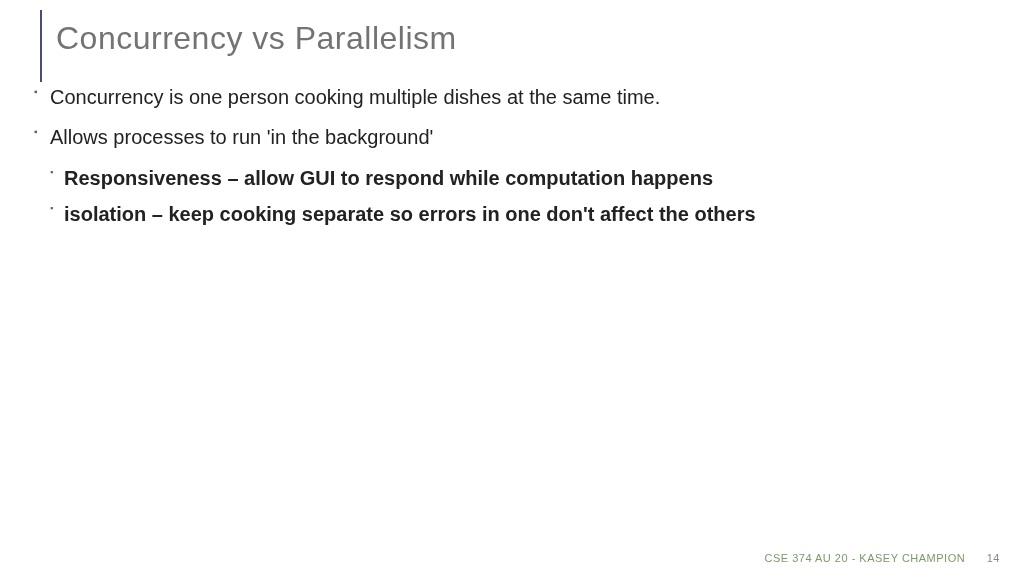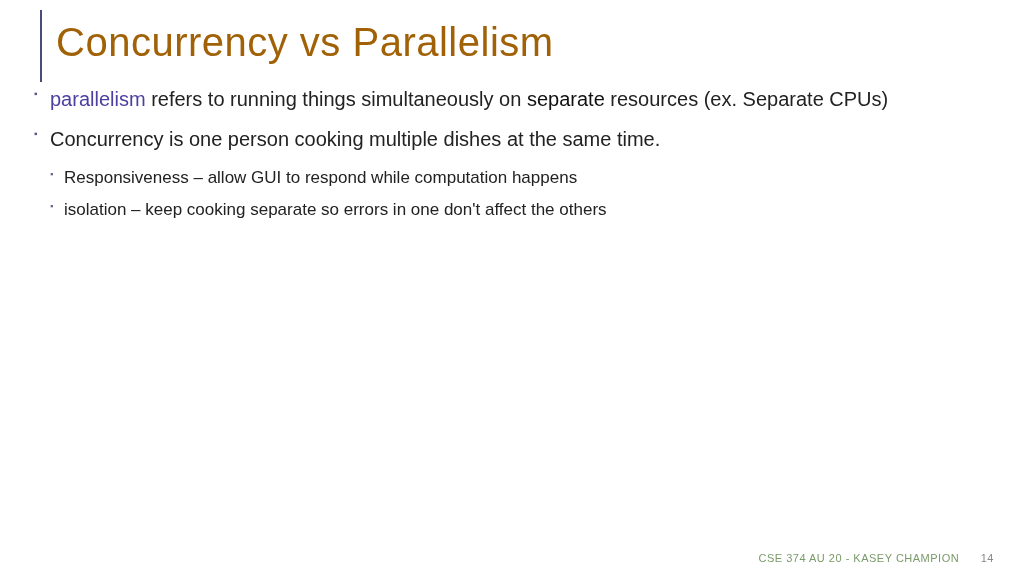--- a/index.html
+++ b/index.html
@@ -1,41 +1,39 @@
 <!DOCTYPE html>
 <html><head>
 <meta charset="utf-8">
 <style>
   * { margin: 0; padding: 0; box-sizing: border-box; }
   html, body { width: 1024px; height: 576px; background: #fff; font-family: "Segoe UI", Arial, sans-serif; overflow: hidden; }
   .slide { position: relative; width: 1024px; height: 576px; padding: 20px 30px 20px 40px; }
   .rule { position: absolute; left: 40px; top: 10px; width: 2px; height: 72px; background: #4b4b7a; }
-  .title { font-size: 40px; font-weight: 400; color: #a16207; margin-left: 16px; margin-bottom: 20px; letter-spacing: 0.5px; }
+  .title { font-size: 32px; font-weight: 400; color: #737373; margin-left: 16px; margin-bottom: 26px; letter-spacing: 0.5px; }
   .content { font-size: 20px; color: #222; line-height: 1.42; }
   .b1 { position: relative; padding-left: 10px; margin-bottom: 12px; }
   .b1::before { content: "▪"; position: absolute; left: -6px; top: 2px; font-size: 10px; color: #5a5a8a; }
-  .b2 { position: relative; padding-left: 24px; margin-bottom: 8px; font-size: 17px; }
+  .b2 { position: relative; padding-left: 24px; margin-bottom: 8px; font-size: 20px; font-weight: bold; }
   .b2::before { content: "▪"; position: absolute; left: 10px; top: 2px; font-size: 9px; color: #5a5a8a; }
   .kw { color: #4b3fa1; font-weight: 400; }
   .bold { font-weight: 500; color: #111; }
-  .footer { position: absolute; bottom: 12px; right: 30px; font-size: 11px; color: #7a9a6a; letter-spacing: 0.5px; }
+  .footer { position: absolute; bottom: 12px; right: 24px; font-size: 11px; color: #7a9a6a; letter-spacing: 0.5px; }
   .pagenum { margin-left: 18px; color: #888; }
 </style>
 </head>
 <body>
 
 <div class="slide">
   <div class="rule"></div>
   <h1 class="title">Concurrency vs Parallelism</h1>
 
   <div class="content">
-    <div class="b1">
-      <span class="kw">parallelism</span><span> refers to running things simultaneously on </span><span class="bold">separate</span><span> resources (ex. Separate CPUs)</span>
-    </div>
     <div class="b1">Concurrency is one person cooking multiple dishes at the same time.</div>
+    <div class="b1">Allows processes to run 'in the background'</div>
 
     <div class="b2">Responsiveness – allow GUI to respond while computation happens</div>
     <div class="b2">isolation – keep cooking separate so errors in one don't affect the others</div>
   </div>
 
   <div class="footer">
     <span>CSE 374 AU 20 - KASEY CHAMPION</span>
     <span class="pagenum">14</span>
   </div>
 </div>

